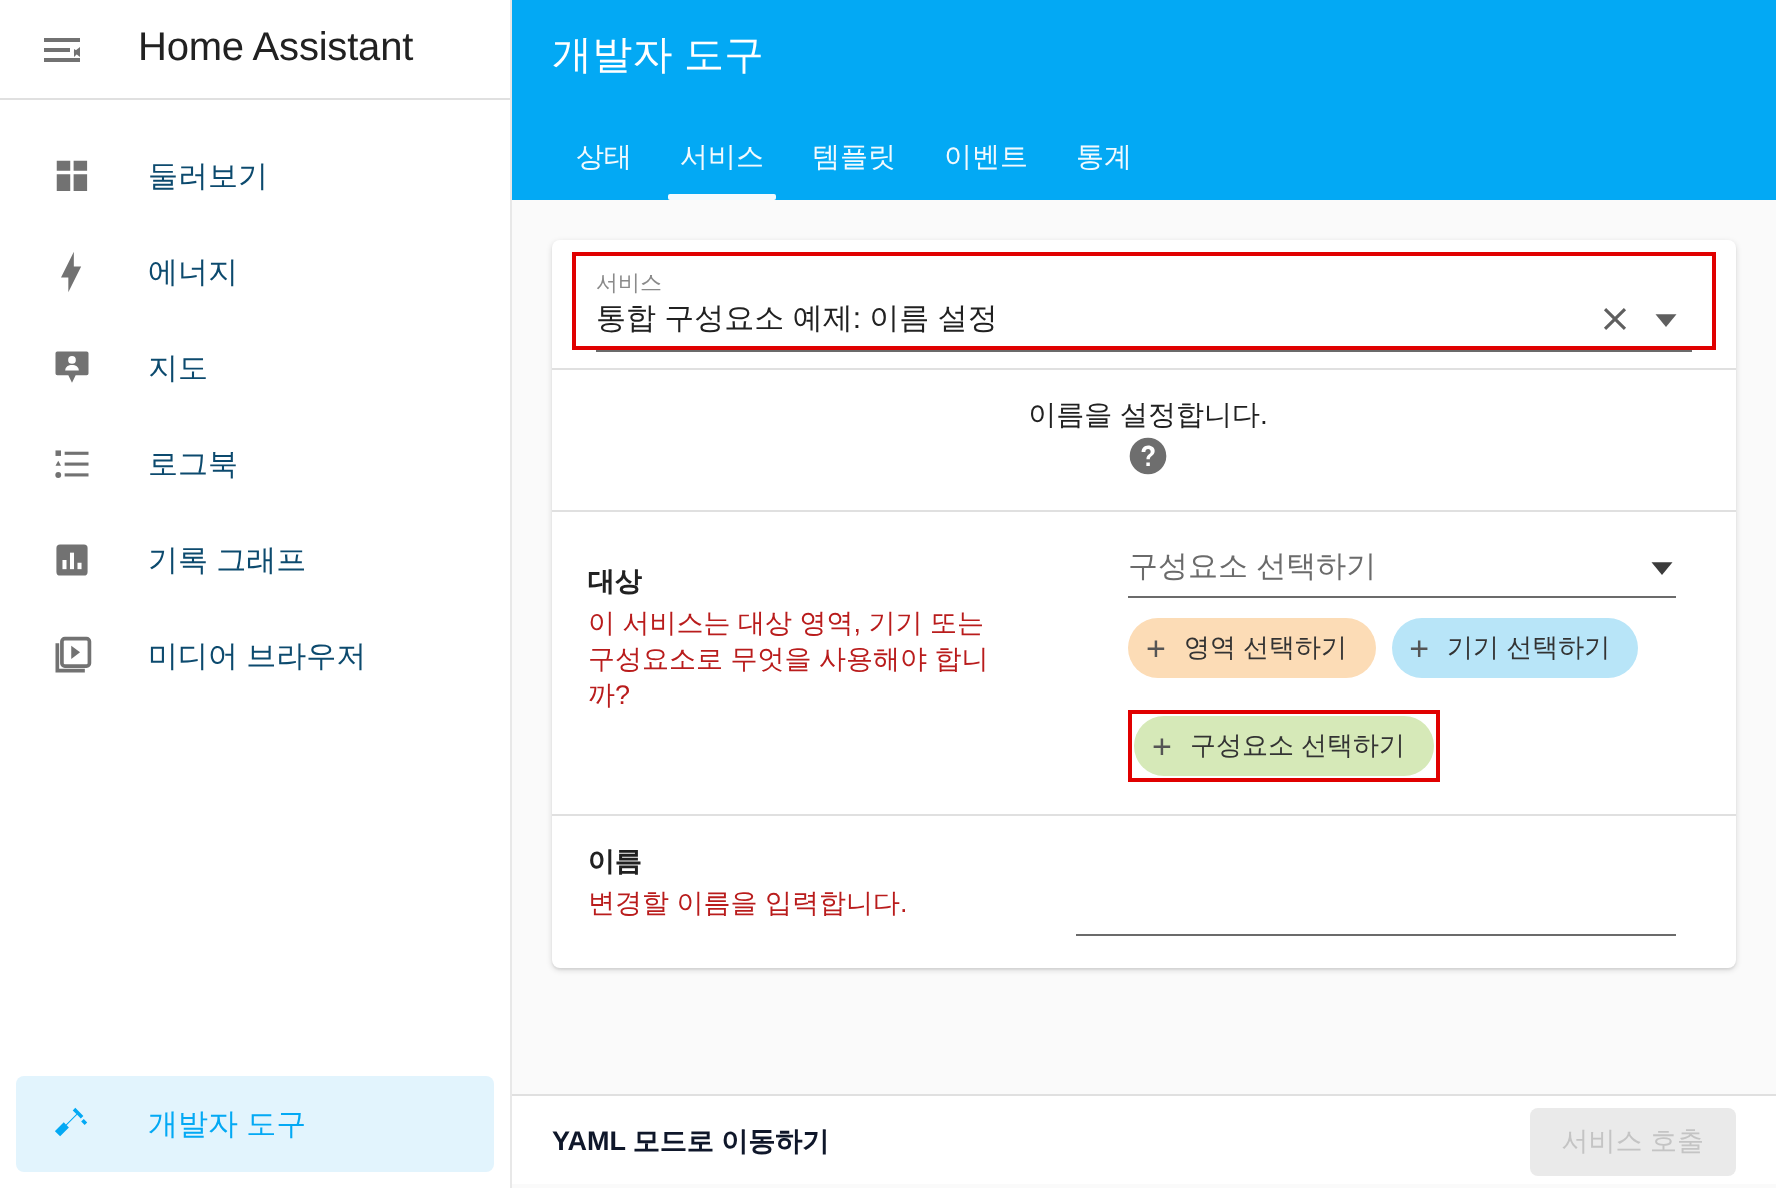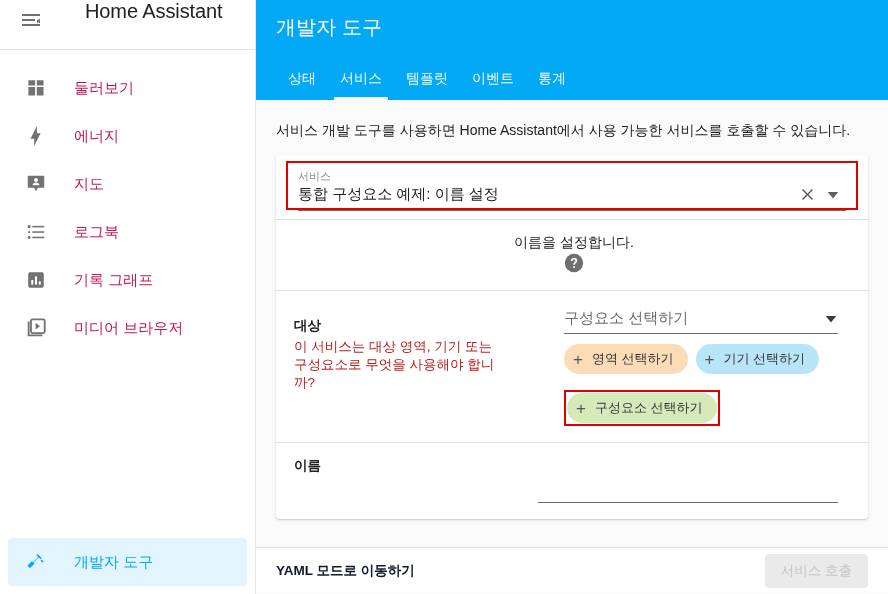--- a/index.html
+++ b/index.html
@@ -27,24 +27,24 @@
     flex: 0 0 256px;
     display: flex;
     flex-direction: column;
     position: relative;
     border-right: 1px solid #e8e8e8;
   }
 
   .sidebar-top {
     height: 50px;
     display: flex;
+    align-items: center;
     padding-left: 11px;
     border-bottom: 1px solid #e0e0e0;
     flex: 0 0 50px;
-    gap: 16px;
   }
 
   .menu-btn {
     width: 40px;
     height: 40px;
     display: flex;
     align-items: center;
     justify-content: center;
     cursor: pointer;
     flex: 0 0 40px;
@@ -79,21 +79,21 @@
     flex: 0 0 40px;
     display: flex;
     align-items: center;
     justify-content: center;
     margin-left: 8px;
   }
 
   .sb-label {
     font-size: 15px;
     margin-left: 18px;
-    color: #be185d;
+    color: #0c4a6e;
     white-space: nowrap;
   }
 
   .sidebar-bottom {
     padding-bottom: 8px;
   }
 
   .sb-item.active {
     background: #e2f4fd;
   }
@@ -476,21 +476,20 @@
         <div class="tab">상태</div>
         <div class="tab active">서비스</div>
         <div class="tab">템플릿</div>
         <div class="tab">이벤트</div>
         <div class="tab">통계</div>
       </div>
     </div>
 
     <div class="content">
 
-      <div class="intro">서비스 개발 도구를 사용하면 Home Assistant에서 사용 가능한 서비스를 호출할 수 있습니다.</div>
 
       <div class="card">
 
         <div class="svc-wrap">
           <div class="svc-box">
             <div class="svc-label">서비스</div>
             <div class="svc-row">
               <div class="svc-value">통합 구성요소 예제: 이름 설정</div>
               <div class="svc-clear">
                 <svg width="19" height="19" viewBox="0 0 24 24">
@@ -567,20 +566,21 @@
 
             </div>
           </div>
         </div>
 
         <div class="row-div"></div>
 
         <div class="field-row" style="padding-top:14px;">
           <div class="field-left" style="padding-top:0">
             <div class="field-name">이름</div>
+            <div class="field-desc">변경할 이름을 입력합니다.</div>
           </div>
           <div class="name-right">
             <input class="name-input" type="text" value="" placeholder="" style="">
           </div>
         </div>
 
       </div>
     </div>
 
     <div class="footer">

